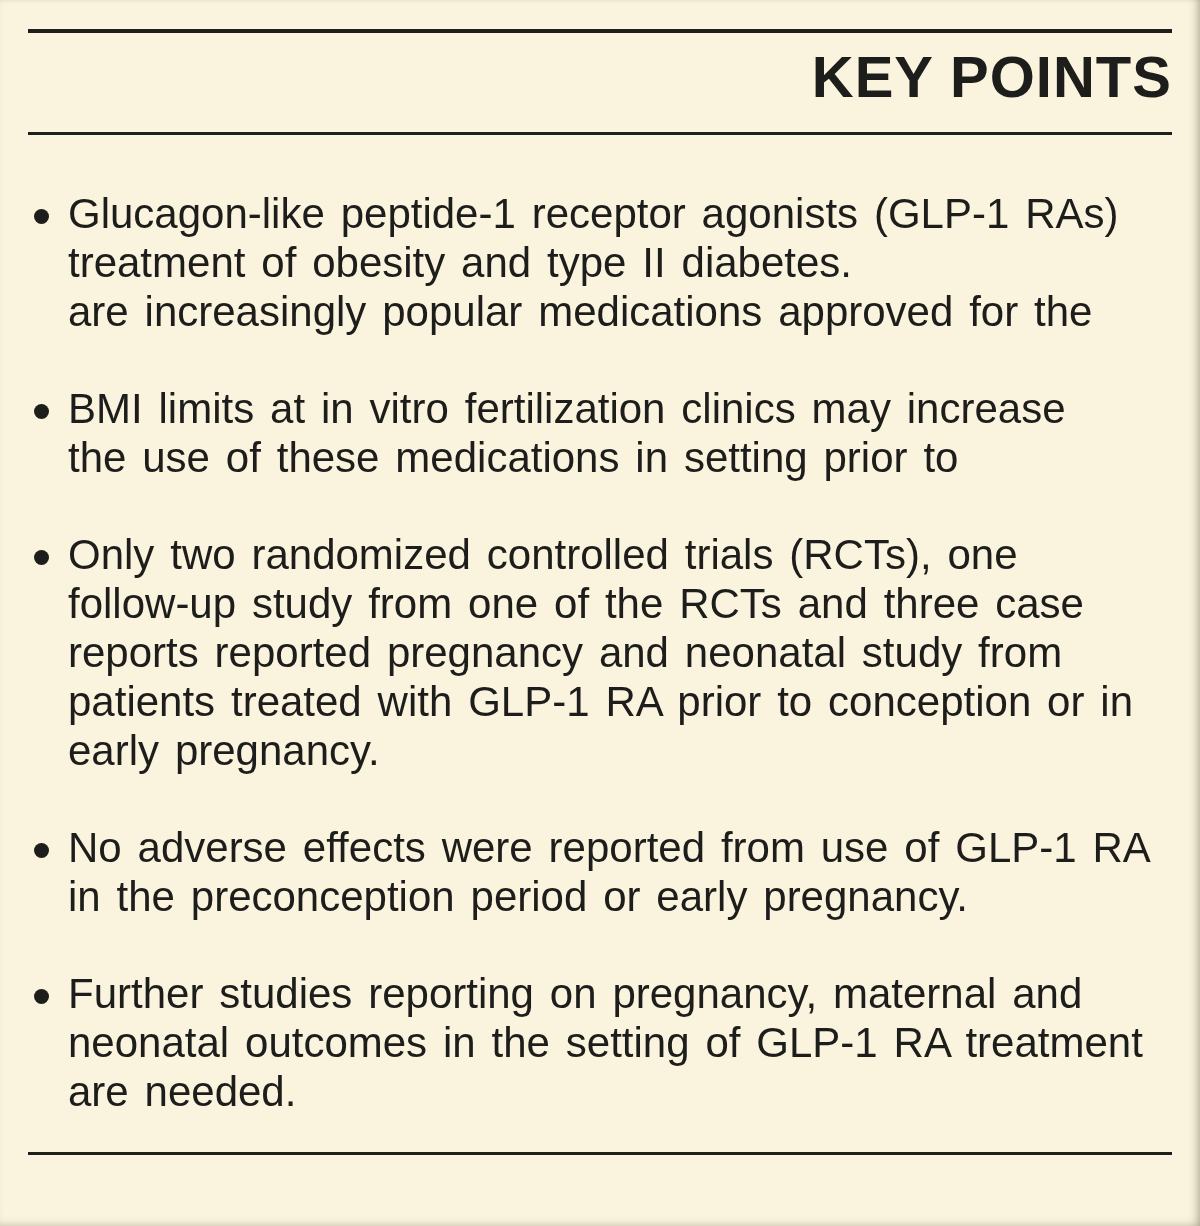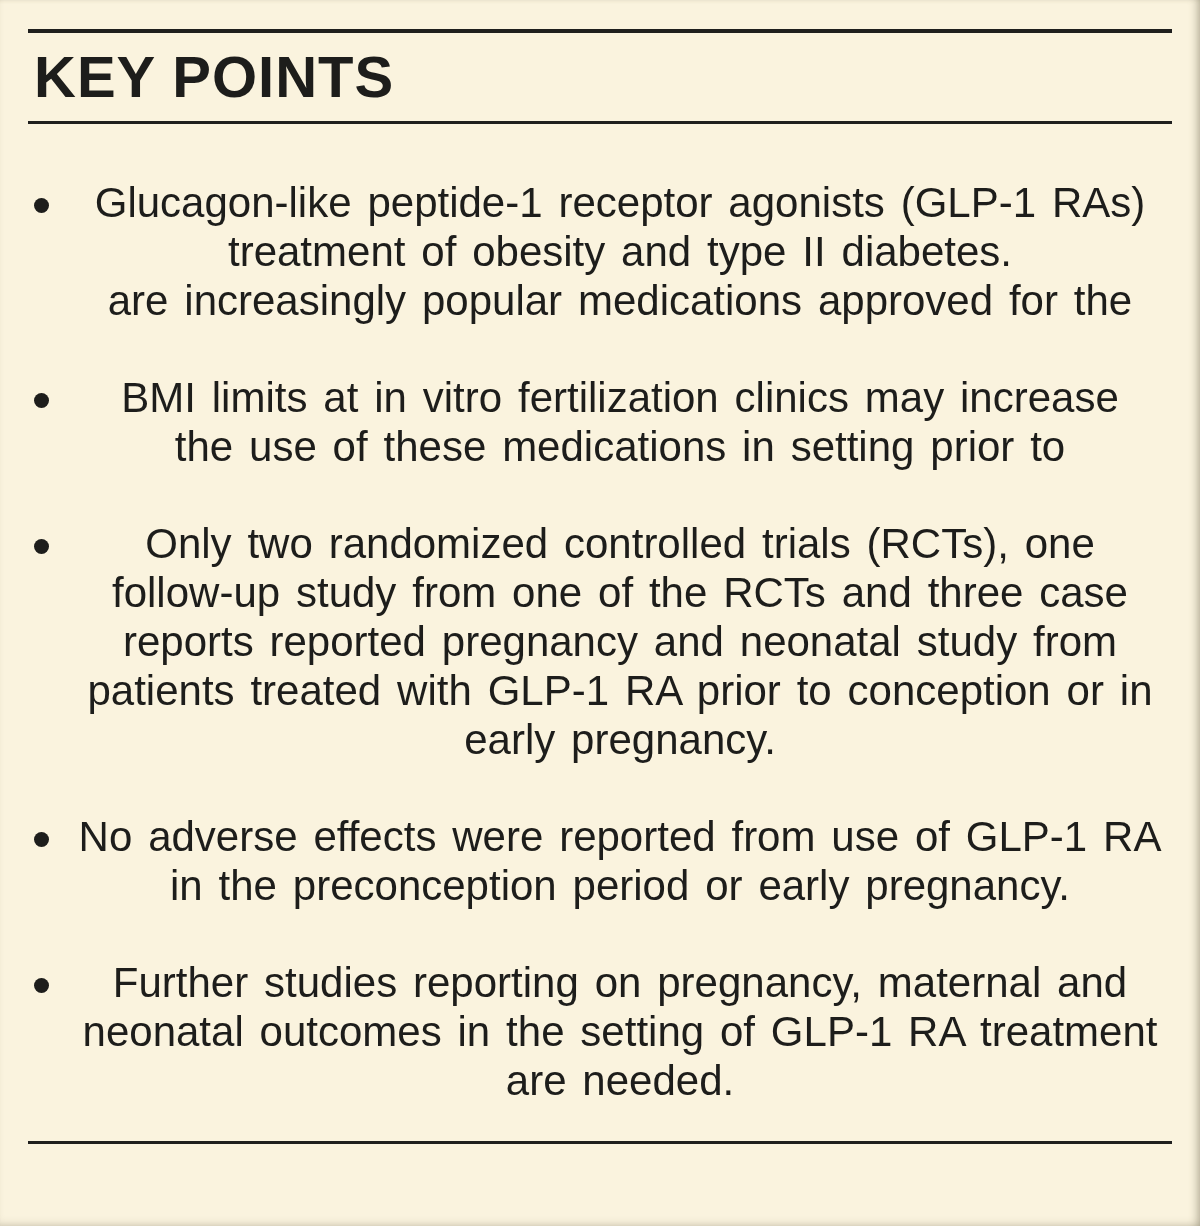--- a/index.html
+++ b/index.html
@@ -28,38 +28,38 @@
     background: var(--rule, #1F1F1D);
   }
   .rule-top { height: 4px; }
   .rule-mid { height: 3px; }
   .rule-bottom { height: 3px; margin-top: 36px; }
   h1.key-points {
     font-size: 58px;
     line-height: 64px;
     font-weight: 700;
     letter-spacing: 1px;
-    margin: 12px 0 12px 6px;
+    margin: 12px 0 23px 6px;
     color: var(--fg, #1D1D1B);
+    text-align: right;
   }
   ul.bullets {
     list-style: none;
     margin: 54px 0 0 0;
     padding: 0;
   }
   ul.bullets li {
     position: relative;
     padding-left: 40px;
     margin: 0 0 48px 0;
     font-size: 42px;
     line-height: 49px;
     font-weight: 400;
     word-spacing: 0.1em;
     color: var(--fg, #1D1D1B);
-    text-align: center;
   }
   ul.bullets li:last-child { margin-bottom: 0; }
   .dot {
     position: absolute;
     left: 6px;
     top: 20px;
     width: 15px;
     height: 15px;
     border-radius: 50%;
     background: var(--fg, #1D1D1B);

